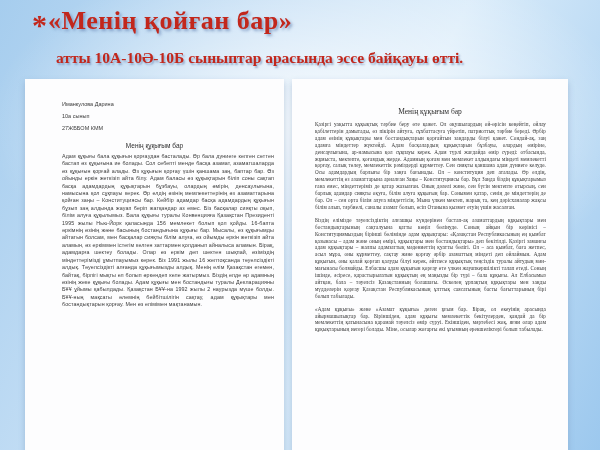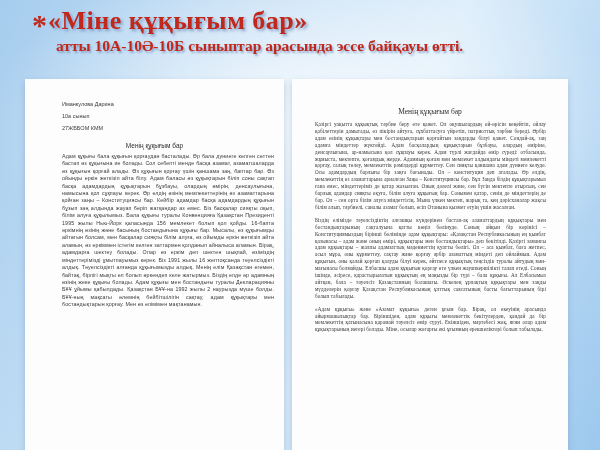--- a/index.html
+++ b/index.html
@@ -17,21 +17,21 @@
     color:var(--title_red,#c2271c);
   }
   .title1{
     margin-left:18px;
     font-family:"Liberation Serif",serif;font-size:26px;font-weight:bold;
     color:var(--title_red,#c2271c);
     text-shadow:2px 2px 3px rgba(110,140,185,0.75);
     letter-spacing:0.5px;
   }
   .title2{
-    margin-left:26px;margin-top:1px;
+    margin-left:26px;margin-top:13px;
     font-family:"Liberation Serif",serif;font-size:15.5px;font-weight:bold;
     color:var(--title_red,#c2271c);
     text-shadow:1.5px 1.5px 2px rgba(110,140,185,0.65);
   }
   .doc{
     position:absolute;top:79px;height:436px;
     background:var(--paper,#fdfdfe);
     box-shadow:0 3px 6px rgba(110,145,185,0.45);
     color:var(--ink,#333333);
     overflow:hidden;
@@ -68,21 +68,21 @@
     filter:blur(0.2px);
   }
 </style>
 </head>
 <body>
 
 <div class="slide">
 
   <div class="title-area">
     <span class="star">*</span>
-    <div class="title1">«Міне құқығым бар»</div>
+    <div class="title1">«Менің қойған бар»</div>
     <div class="title2">атты 10А-10Ә-10Б сыныптар арасында эссе байқауы өтті.</div>
   </div>
 
   <div class="doc doc-left">
     <div class="doc-header">
       <div>Иманкулова Дарина</div>
       <div>10а сынып</div>
       <div>27ЖББОМ КММ</div>
     </div>
     <div class="doc-title sans">Менің құқығым бар</div>

